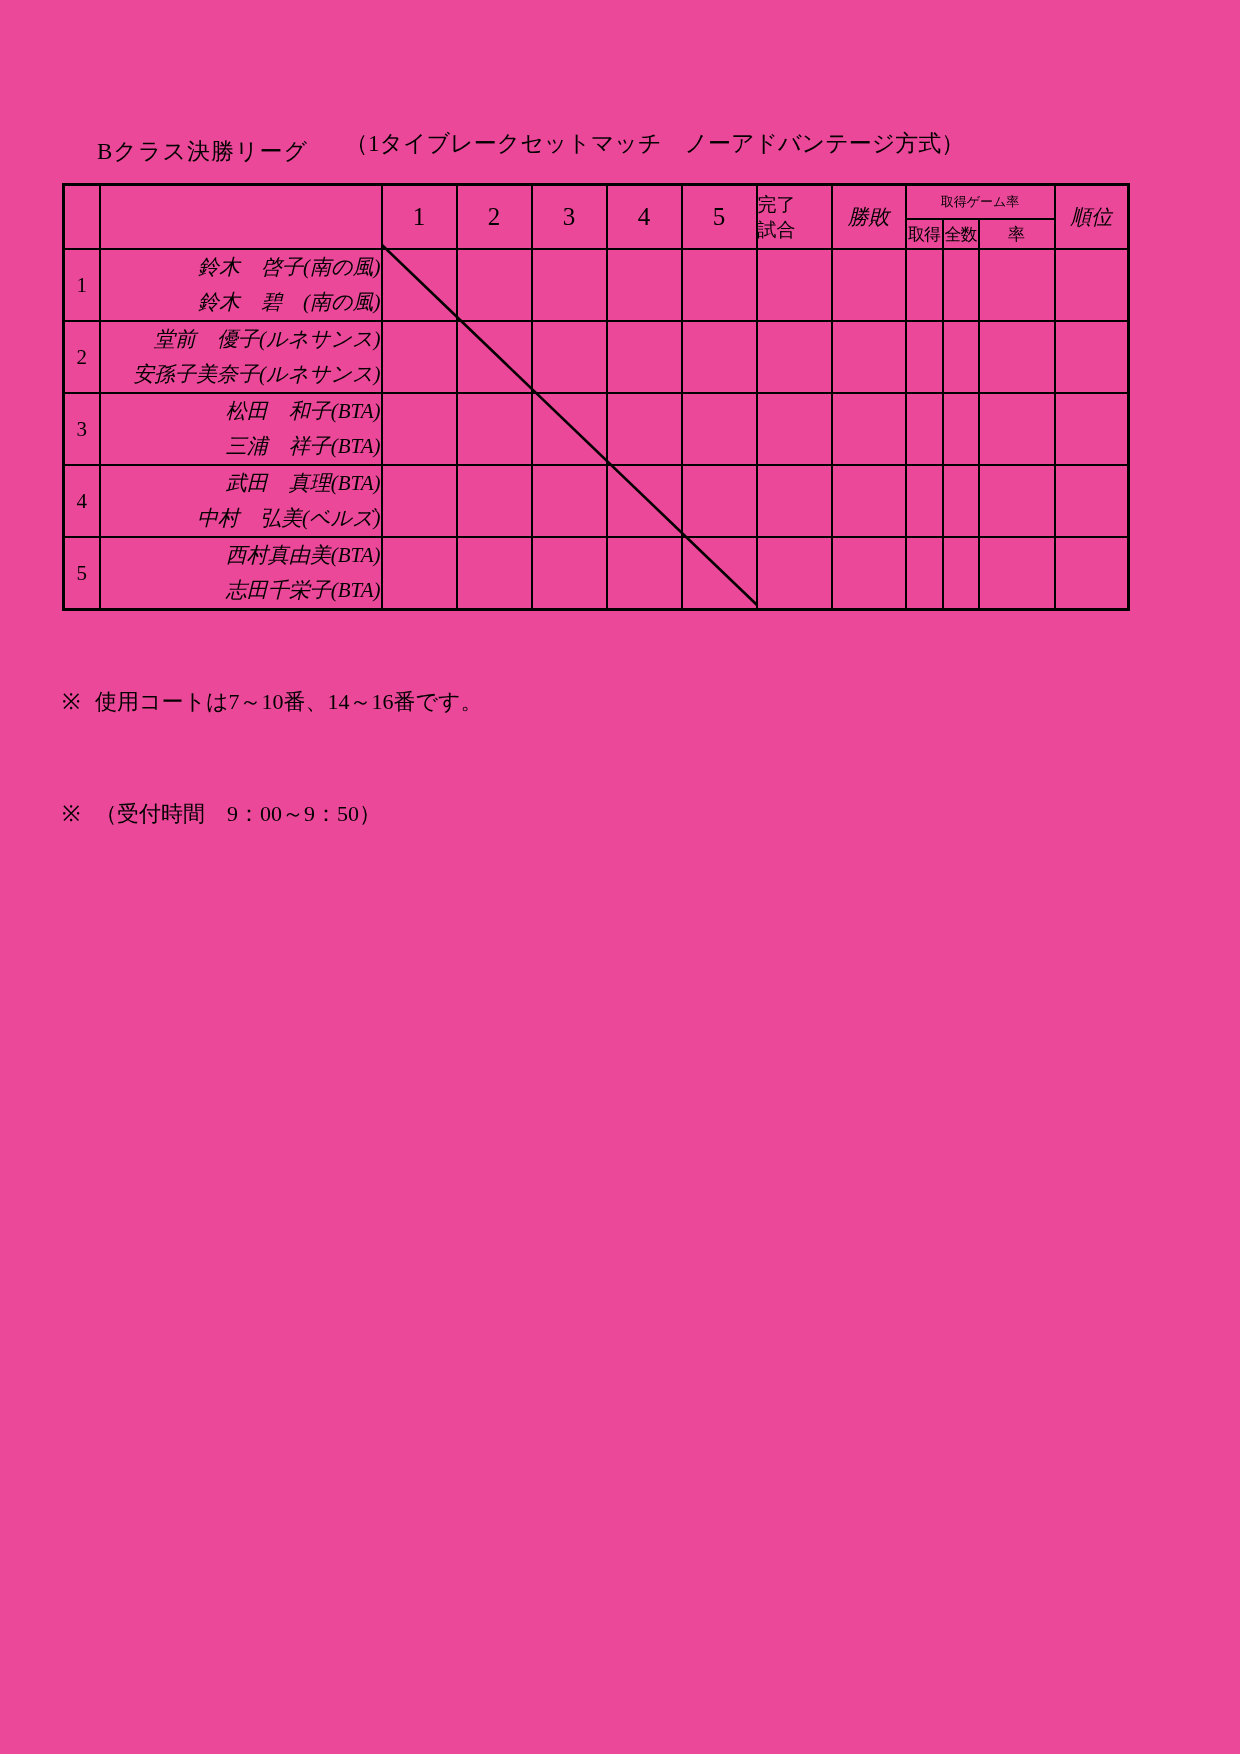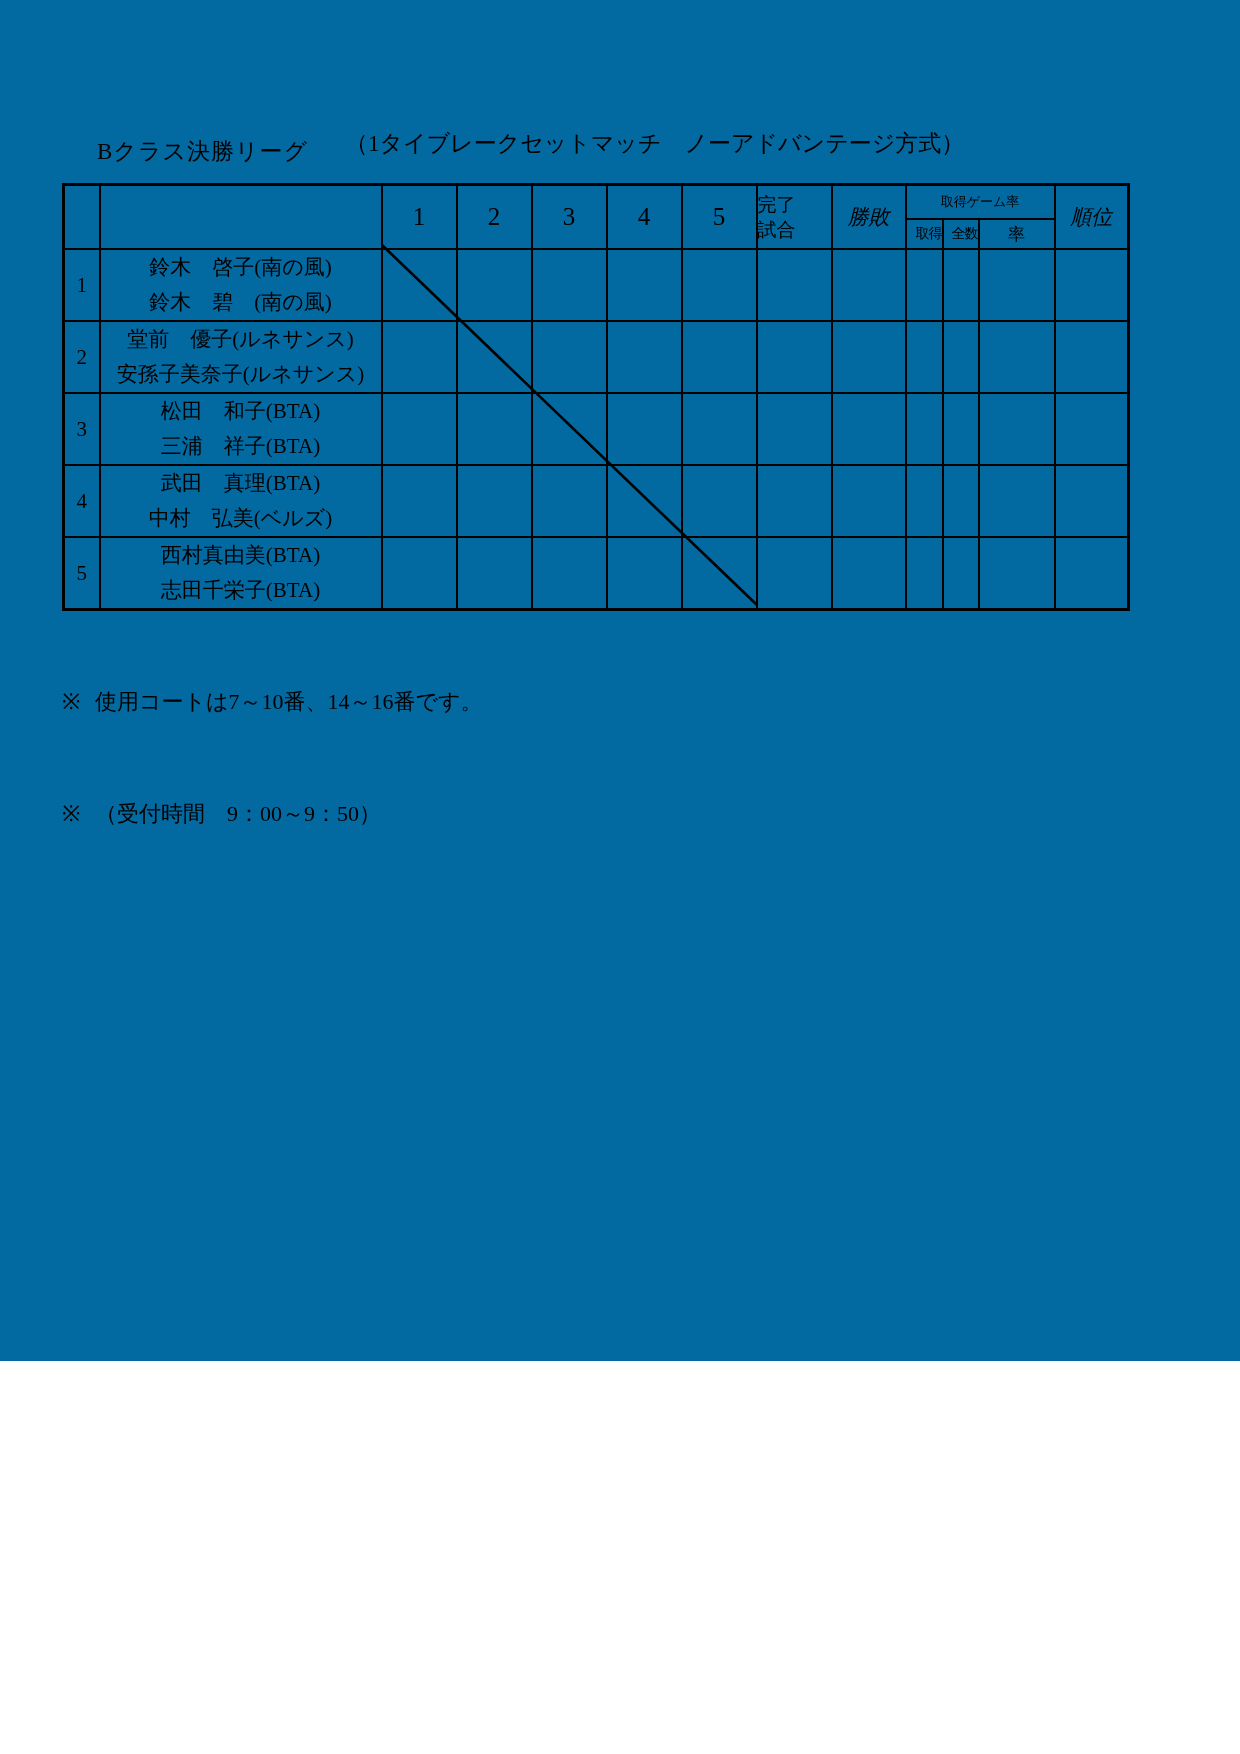--- a/index.html
+++ b/index.html
@@ -1,35 +1,35 @@
 <!DOCTYPE html>
 <html><head>
 <meta charset="utf-8">
 <style>
   html,body { margin:0; padding:0; background:#ffffff; }
   body { font-family:"Liberation Serif","DejaVu Serif",serif; color:#000; }
-  .page { position:relative; width:1240px; height:1361px; background:#0369a1; overflow:hidden; }
+  .page { position:relative; width:1240px; height:1754px; background:#ec4899; overflow:hidden; }
 
   .title-left  { position:absolute; left:97px;  top:136px; font-size:23px; letter-spacing:1px; white-space:nowrap; }
   .title-right { position:absolute; left:345px; top:128px; font-size:23px; white-space:nowrap; }
 
   .table-wrap { position:absolute; left:62px; top:183px; }
   table.league { border-collapse:collapse; table-layout:fixed; border:3px solid #000; }
   table.league th, table.league td { border:2px solid #000; padding:0; font-weight:normal; overflow:hidden; }
 
   th.match-head { font-size:25px; text-align:center; }
   td.kanryo { font-size:19px; line-height:25px; }
   td.mid-label { font-size:21px; text-align:center;font-style:italic; }
   th.group-head { font-size:13px; text-align:center; height:32px; }
-  th.sub-small { font-size:14px; text-align:right; letter-spacing:-1px; height:28px; }
+  th.sub-small { font-size:17px; text-align:center; letter-spacing:-1px; height:28px; }
   th.sub-rate { font-size:17px; text-align:center; height:28px; }
 
   tr.team-row { height:72px; }
   td.num-cell { text-align:center; font-size:21px; }
-  td.name-cell { text-align:center; padding-left:8px; font-size:21px; }
+  td.name-cell { text-align:right; padding-left:8px; font-size:21px;font-style:italic; }
   .name-line { line-height:35px; white-space:nowrap; }
 
   svg.diag { position:absolute; left:0; top:0; pointer-events:none; }
 
   .note { position:absolute; left:62px; display:flex; font-size:22px; }
   .note-marker { width:33px; line-height:38px; }
   .note-text .note-line { line-height:38px; white-space:nowrap; }
 </style>
 </head>
 <body>

